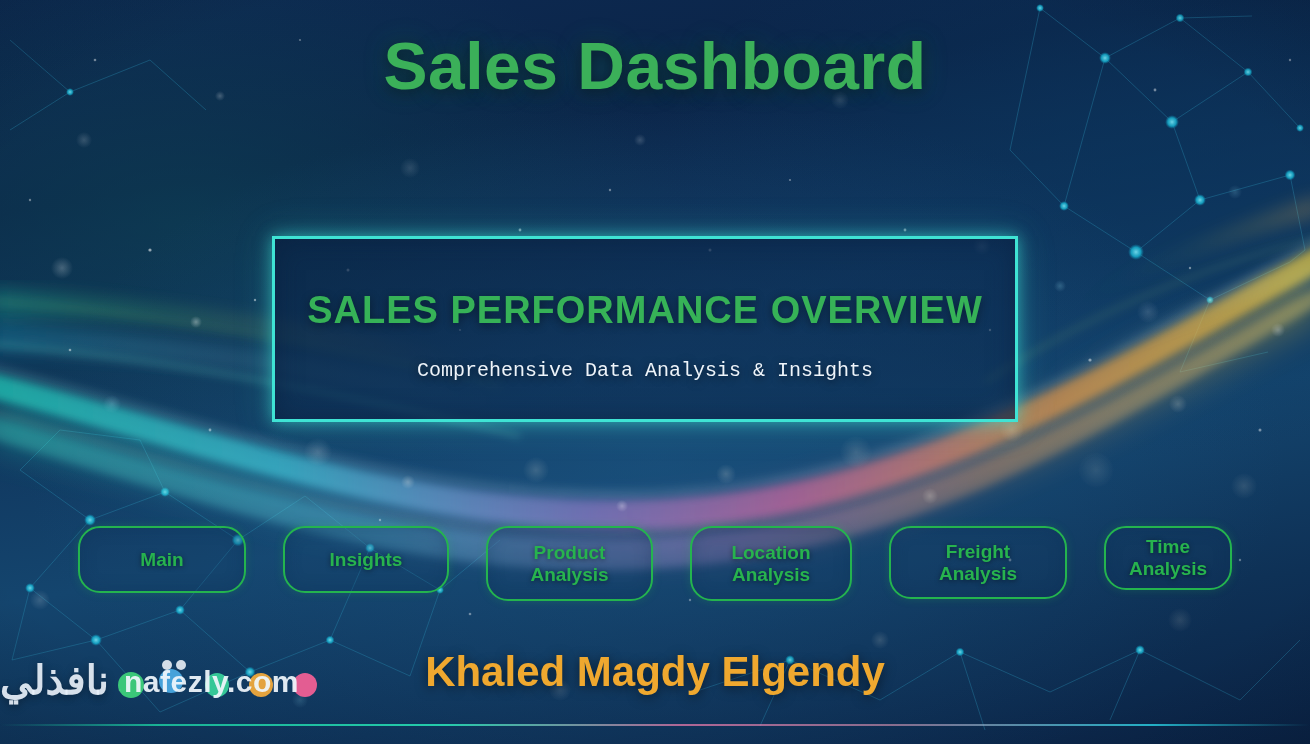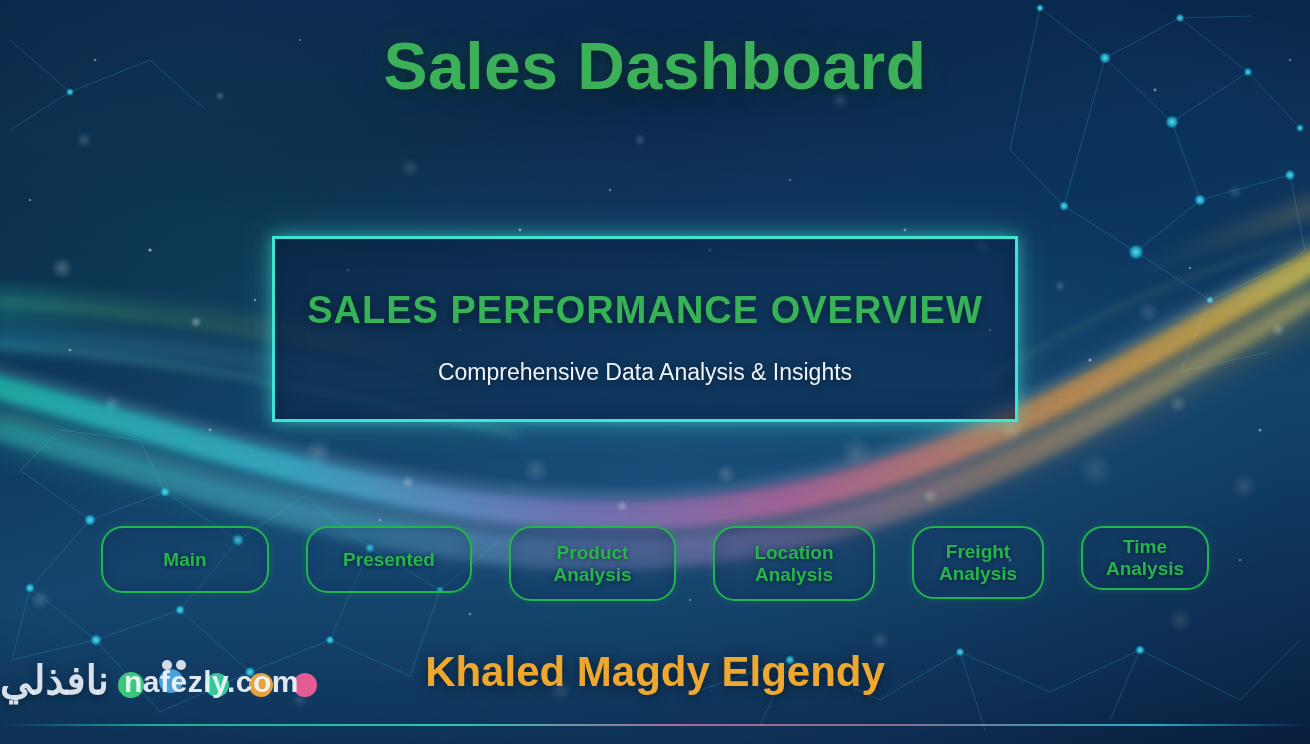--- a/index.html
+++ b/index.html
@@ -57,23 +57,24 @@
     position:absolute; left:0; right:0; top:50px;
     text-align:center;
     font-size:38px; font-weight:bold;
     letter-spacing:1px;
     color:#36b257;
     text-shadow:0 2px 10px rgba(0,0,0,.45);
   }
   #hero-sub {
     position:absolute; left:0; right:0; top:120px;
     text-align:center;
-    font-size:23px; font-weight:normal;
+    font-size:20px; font-weight:normal;
     color:#eef4fa;
     text-shadow:0 2px 8px rgba(0,0,0,.55);
+    font-family:Liberation Mono, monospace;
   }
 
   
   #nav {
     position:absolute; left:0; right:0; top:526px;
     height:76px;
     display:flex; justify-content:center; align-items:flex-start;
     gap:37px;
     padding:0 46px;
   }
@@ -90,21 +91,21 @@
     line-height:1.14;
     padding:6px 8px;
     cursor:pointer;
     text-shadow:0 1px 5px rgba(0,0,0,.5);
     box-shadow:0 0 10px rgba(36,180,78,.22), inset 0 0 16px rgba(12,44,84,.28);
   }
   .navbtn.w1 { width:168px; height:67px; }
   .navbtn.w2 { width:166px; height:67px; }
   .navbtn.w3 { width:167px; height:75px; }
   .navbtn.w4 { width:162px; height:75px; }
-  .navbtn.w5 { width:132px; height:73px; }
+  .navbtn.w5 { width:178px; height:73px; }
   .navbtn.w6 { width:128px; height:64px; }
 
   
   #presented {
     position:absolute; left:0; right:0; top:615px;
     text-align:center;
     font-size:27px; color:#e9f1f9;
     text-shadow:0 2px 9px rgba(0,0,0,.6);
   }
   #presenter {
@@ -353,21 +354,21 @@
 
   <div id="title">Sales Dashboard</div>
 
   <div id="hero">
     <div id="hero-title">SALES PERFORMANCE OVERVIEW</div>
     <div id="hero-sub">Comprehensive Data Analysis &amp; Insights</div>
   </div>
 
   <div id="nav">
     <div class="navbtn w1">Main</div>
-    <div class="navbtn w2">Presented</div>
+    <div class="navbtn w2">Insights</div>
     <div class="navbtn w3">Product<br>Analysis</div>
     <div class="navbtn w4">Location<br>Analysis</div>
     <div class="navbtn w5">Freight<br>Analysis</div>
     <div class="navbtn w6">Time Analysis</div>
   </div>
 
   <div id="presenter">Khaled Magdy Elgendy</div>
 
   <div id="accent-line"></div>
 

